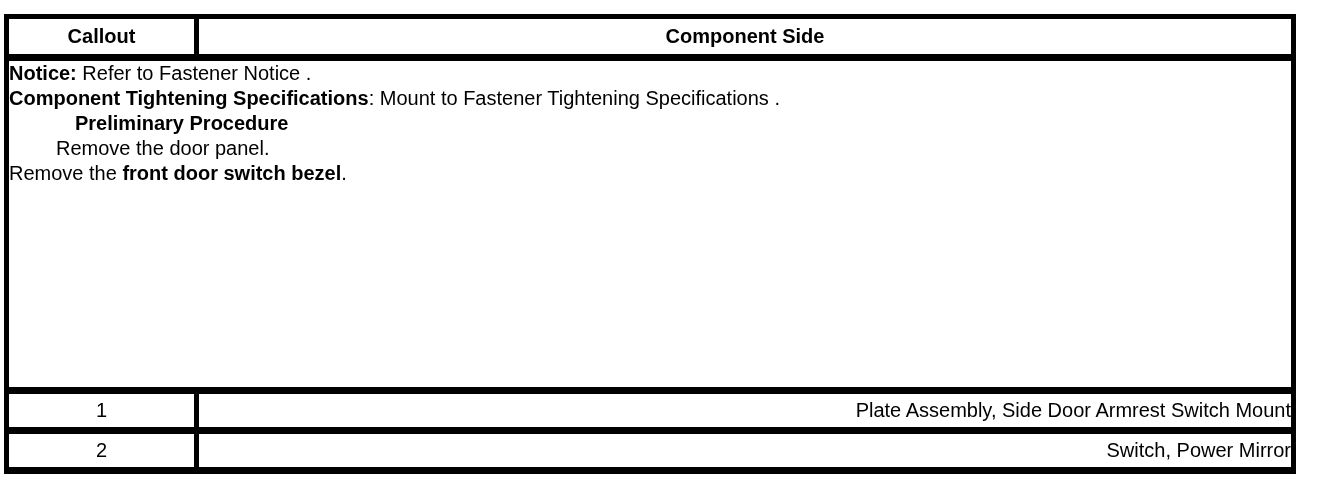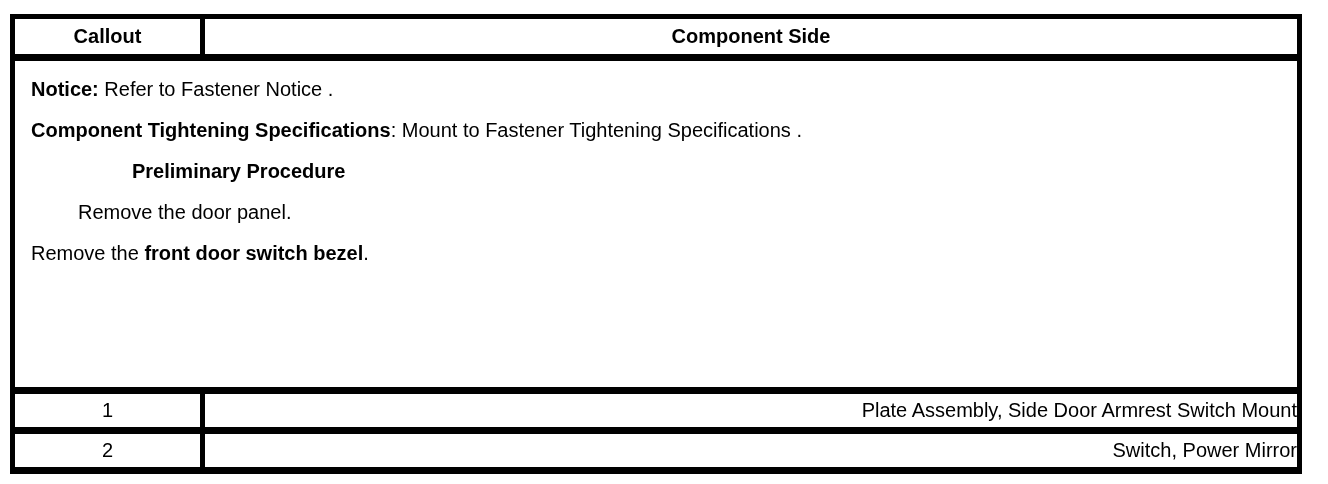--- a/index.html
+++ b/index.html
@@ -11,21 +11,21 @@
     position: relative;
     width: 1328px;
     height: 484px;
     background: #ffffff;
     font-family: "Liberation Sans", sans-serif;
     color: #000000;
     overflow: hidden;
   }
   table.callout-table {
     position: absolute;
-    left: 10px;
+    left: 4px;
     top: 14px;
     width: 1292px;
     border-collapse: collapse;
     table-layout: fixed;
   }
   table.callout-table th,
   table.callout-table td {
     border: 5px solid #000000;
     border-bottom-width: 7px;
     padding: 0;
@@ -38,24 +38,24 @@
     font-weight: bold;
     text-align: center;
     vertical-align: middle;
   }
   td.notice-cell {
     height: 326px;
     vertical-align: top;
     padding: 0 6px;
     line-height: 25px;
   }
-  td.notice-cell p { margin: 16px; }
+  td.notice-cell p { margin: 0; }
   p.notice-line        { margin-top: 60px; }
   p.fastener-line      { margin-top: 48px; }
-  p.preliminary-title  { margin-top: 42px; padding-left: 101px; font-weight: bold; }
+  p.preliminary-title  { margin-top: 42px; padding-left: 66px; font-weight: bold; }
   p.step-line-1        { margin-top: 43px; padding-left: 47px; }
   p.step-line-2        { margin-top: 0;    }
   td.callout-cell {
     height: 33px;
     text-align: center;
     vertical-align: middle;
   }
   td.component-cell {
     height: 33px;
     text-align: right;

